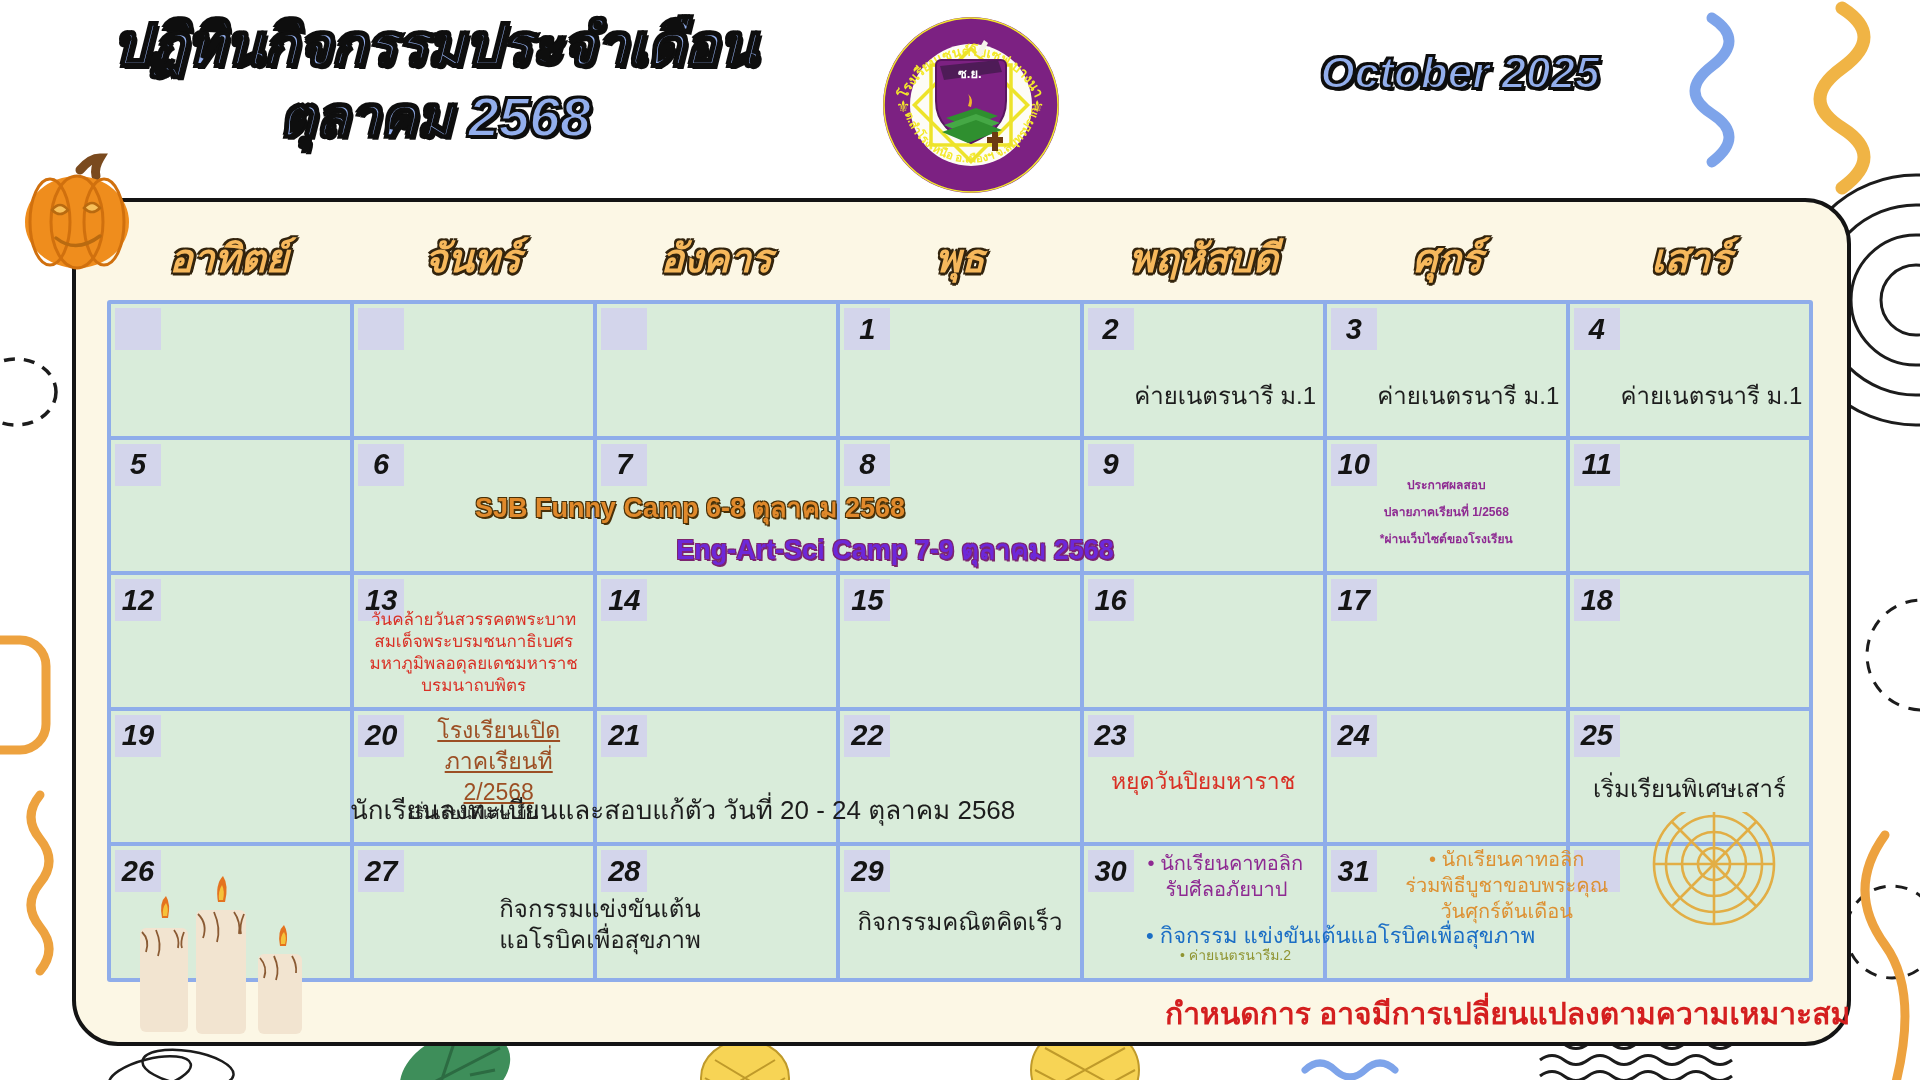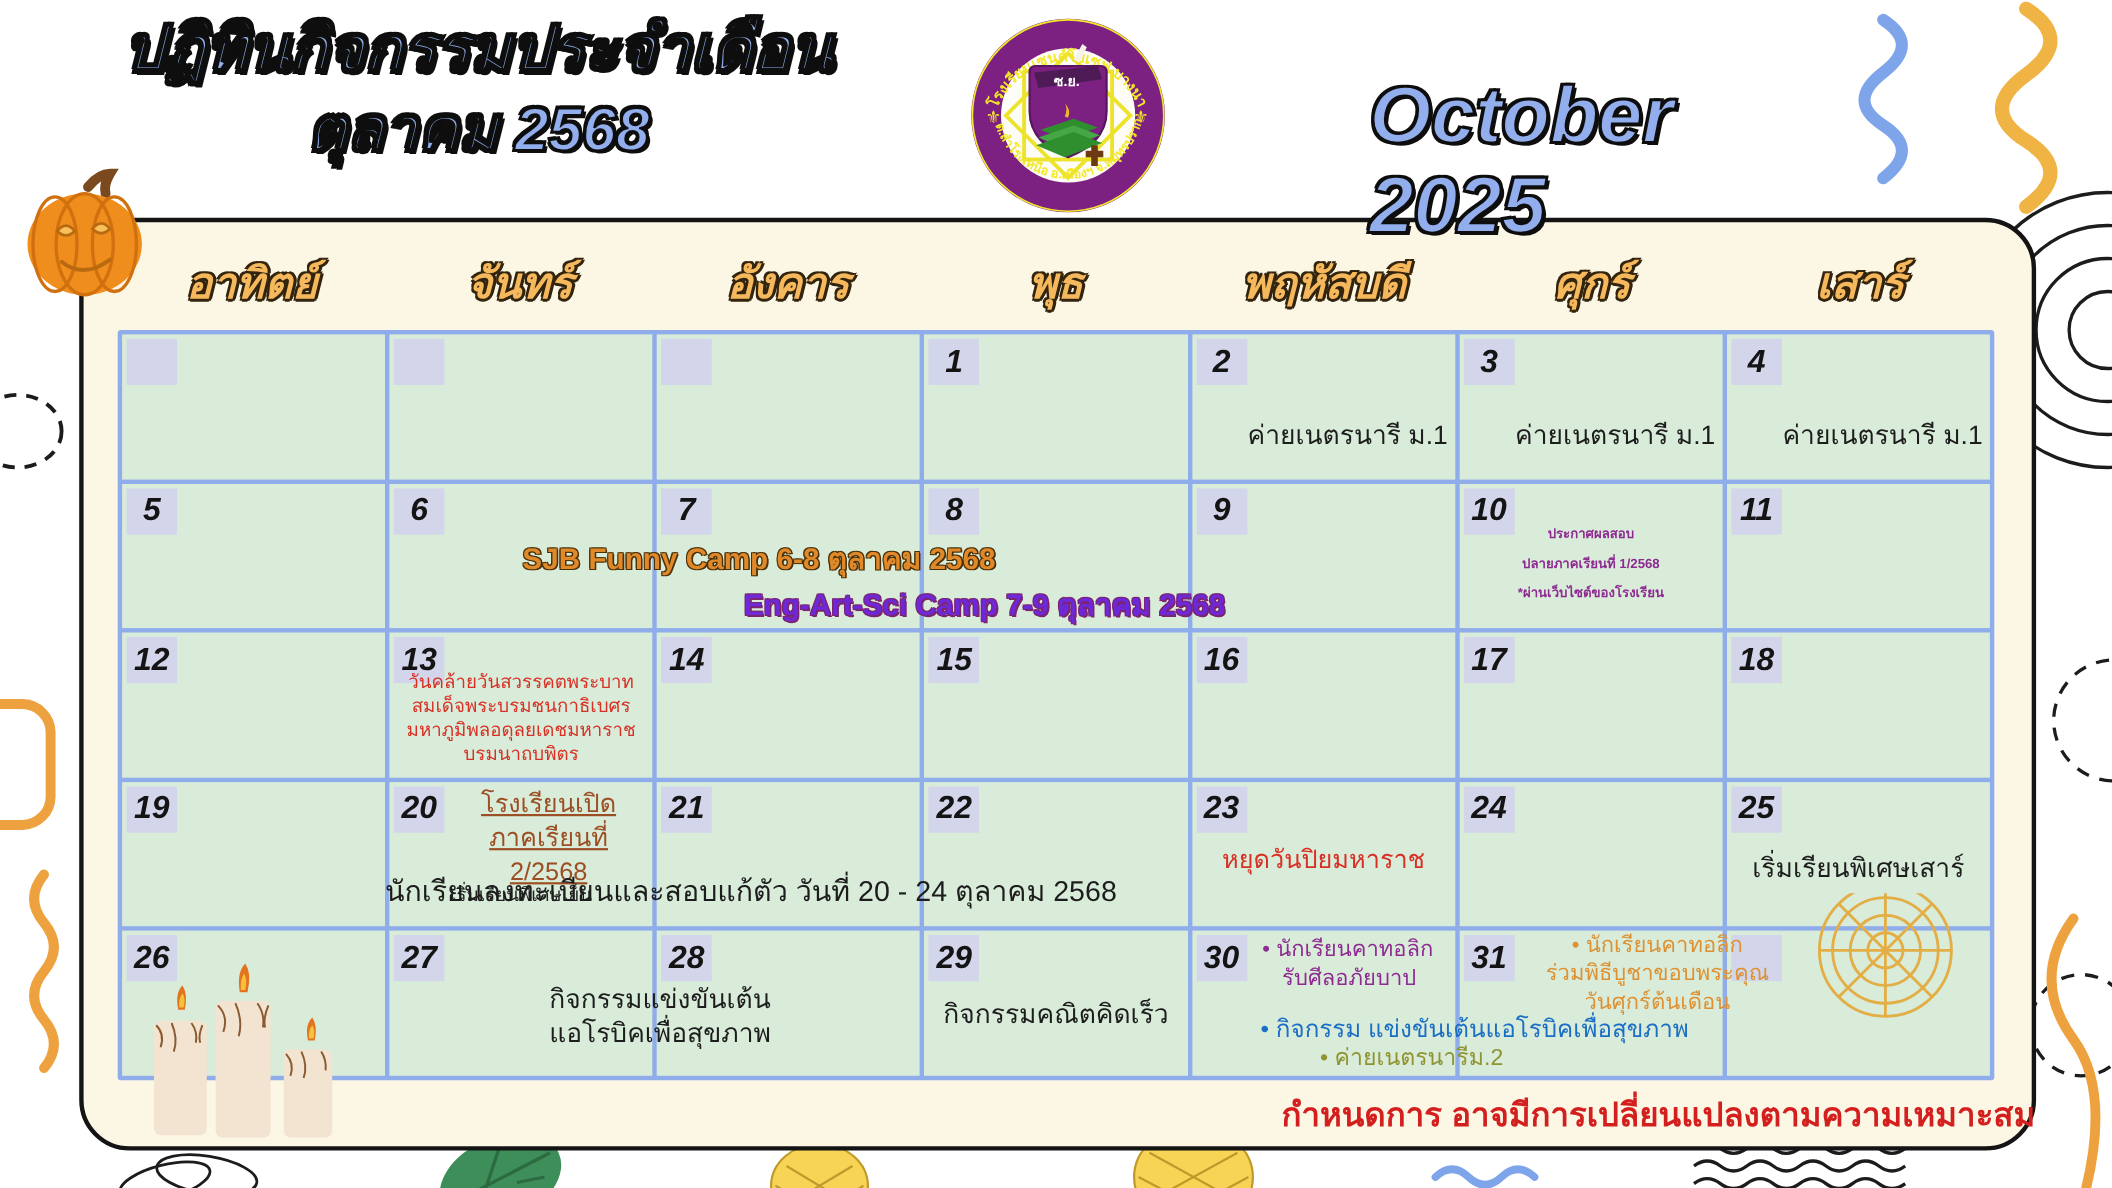--- a/index.html
+++ b/index.html
@@ -7,23 +7,23 @@
         font-family:"Liberation Sans","DejaVu Sans",sans-serif;}
   svg{display:block;}
   .bg-doodles{position:absolute;left:0;top:0;z-index:0;}
 
   
   .title-block{position:absolute;left:85px;top:8px;width:700px;z-index:3;text-align:center;
       color:#92aeec;font-weight:bold;font-style:italic;-webkit-text-stroke:2px #0e0e0e;
       text-shadow:3px 3px 0 #0e0e0e,-2px 2px 0 #0e0e0e,2px -2px 0 #0e0e0e,-2px -2px 0 #0e0e0e;}
   .title-line1{font-size:57px;line-height:74px;}
   .title-line2{font-size:55px;line-height:70px;}
-  .month-label{position:absolute;left:1245px;top:48px;width:430px;z-index:3;
-      color:#92aeec;font-weight:bold;font-style:italic;font-size:72px;-webkit-text-stroke:2px #0e0e0e;
-      text-shadow:3px 3px 0 #0e0e0e,-2px 2px 0 #0e0e0e,2px -2px 0 #0e0e0e,-2px -2px 0 #0e0e0e;margin-top:16px;}
+  .month-label{position:absolute;left:1245px;top:48px;width:430px;z-index:3;text-align:center;
+      color:#92aeec;font-weight:bold;font-style:italic;font-size:44px;-webkit-text-stroke:2px #0e0e0e;
+      text-shadow:3px 3px 0 #0e0e0e,-2px 2px 0 #0e0e0e,2px -2px 0 #0e0e0e,-2px -2px 0 #0e0e0e;}
   .logo{position:absolute;left:880px;top:14px;width:182px;height:182px;z-index:3;}
 
   
   .panel{position:absolute;left:72px;top:198px;width:1771px;height:840px;background:#fcf7e5;
       border:4px solid #141414;border-radius:46px;z-index:1;}
   .headers{position:absolute;left:107px;top:222px;width:1706px;height:74px;display:flex;z-index:2;}
   .headers .h{flex:1;text-align:center;font-size:39px;line-height:74px;font-weight:bold;font-style:italic;
       color:#f6b85c;
       text-shadow:2px 2px 0 #33240d,-2px 2px 0 #33240d,2px -2px 0 #33240d,-2px -2px 0 #33240d,
                   0 3px 0 #33240d,3px 0 0 #33240d;}
@@ -57,21 +57,21 @@
   .ov{position:absolute;z-index:5;}
   .ov-sjb{left:350px;top:486px;width:680px;text-align:center;white-space:nowrap;
       font-size:27px;font-weight:bold;color:#e0892b;
       text-shadow:1.5px 1.5px 0 #4a3108,-1px 1px 0 #4a3108,1px -1px 0 #4a3108,-1px -1px 0 #4a3108;}
   .ov-eng{left:595px;top:528px;width:600px;text-align:center;white-space:nowrap;
       font-size:27px;font-weight:bold;color:#6d28d9;
       text-shadow:1.5px 1.5px 0 #7c2470,-1px 1px 0 #7c2470,1px -1px 0 #7c2470,-1px -1px 0 #7c2470;}
   .ov-reg{left:350px;top:789px;width:976px;white-space:nowrap;font-size:26px;color:#1d1d1d;}
   .ov-aero{left:480px;top:893px;width:240px;text-align:center;font-size:24px;line-height:31px;color:#1d1d1d;}
   .ov-blue{left:1146px;top:918px;white-space:nowrap;font-size:22px;color:#1b6ec5;}
-  .ov-olive{left:1180px;top:944px;white-space:nowrap;font-size:21px;color:#8f9431;margin-left:20px;}
+  .ov-olive{left:1180px;top:944px;white-space:nowrap;font-size:14px;color:#8f9431;}
   .ov-footer{left:1165px;top:990px;width:650px;text-align:center;white-space:nowrap;
       font-size:30px;font-weight:bold;color:#d41f1f;}
   .deco{position:absolute;z-index:6;}
 </style>
 </head>
 <body>
 
 <div class="page">
 
   <svg class="bg-doodles" width="1920" height="1080" viewBox="0 0 1920 1080">

